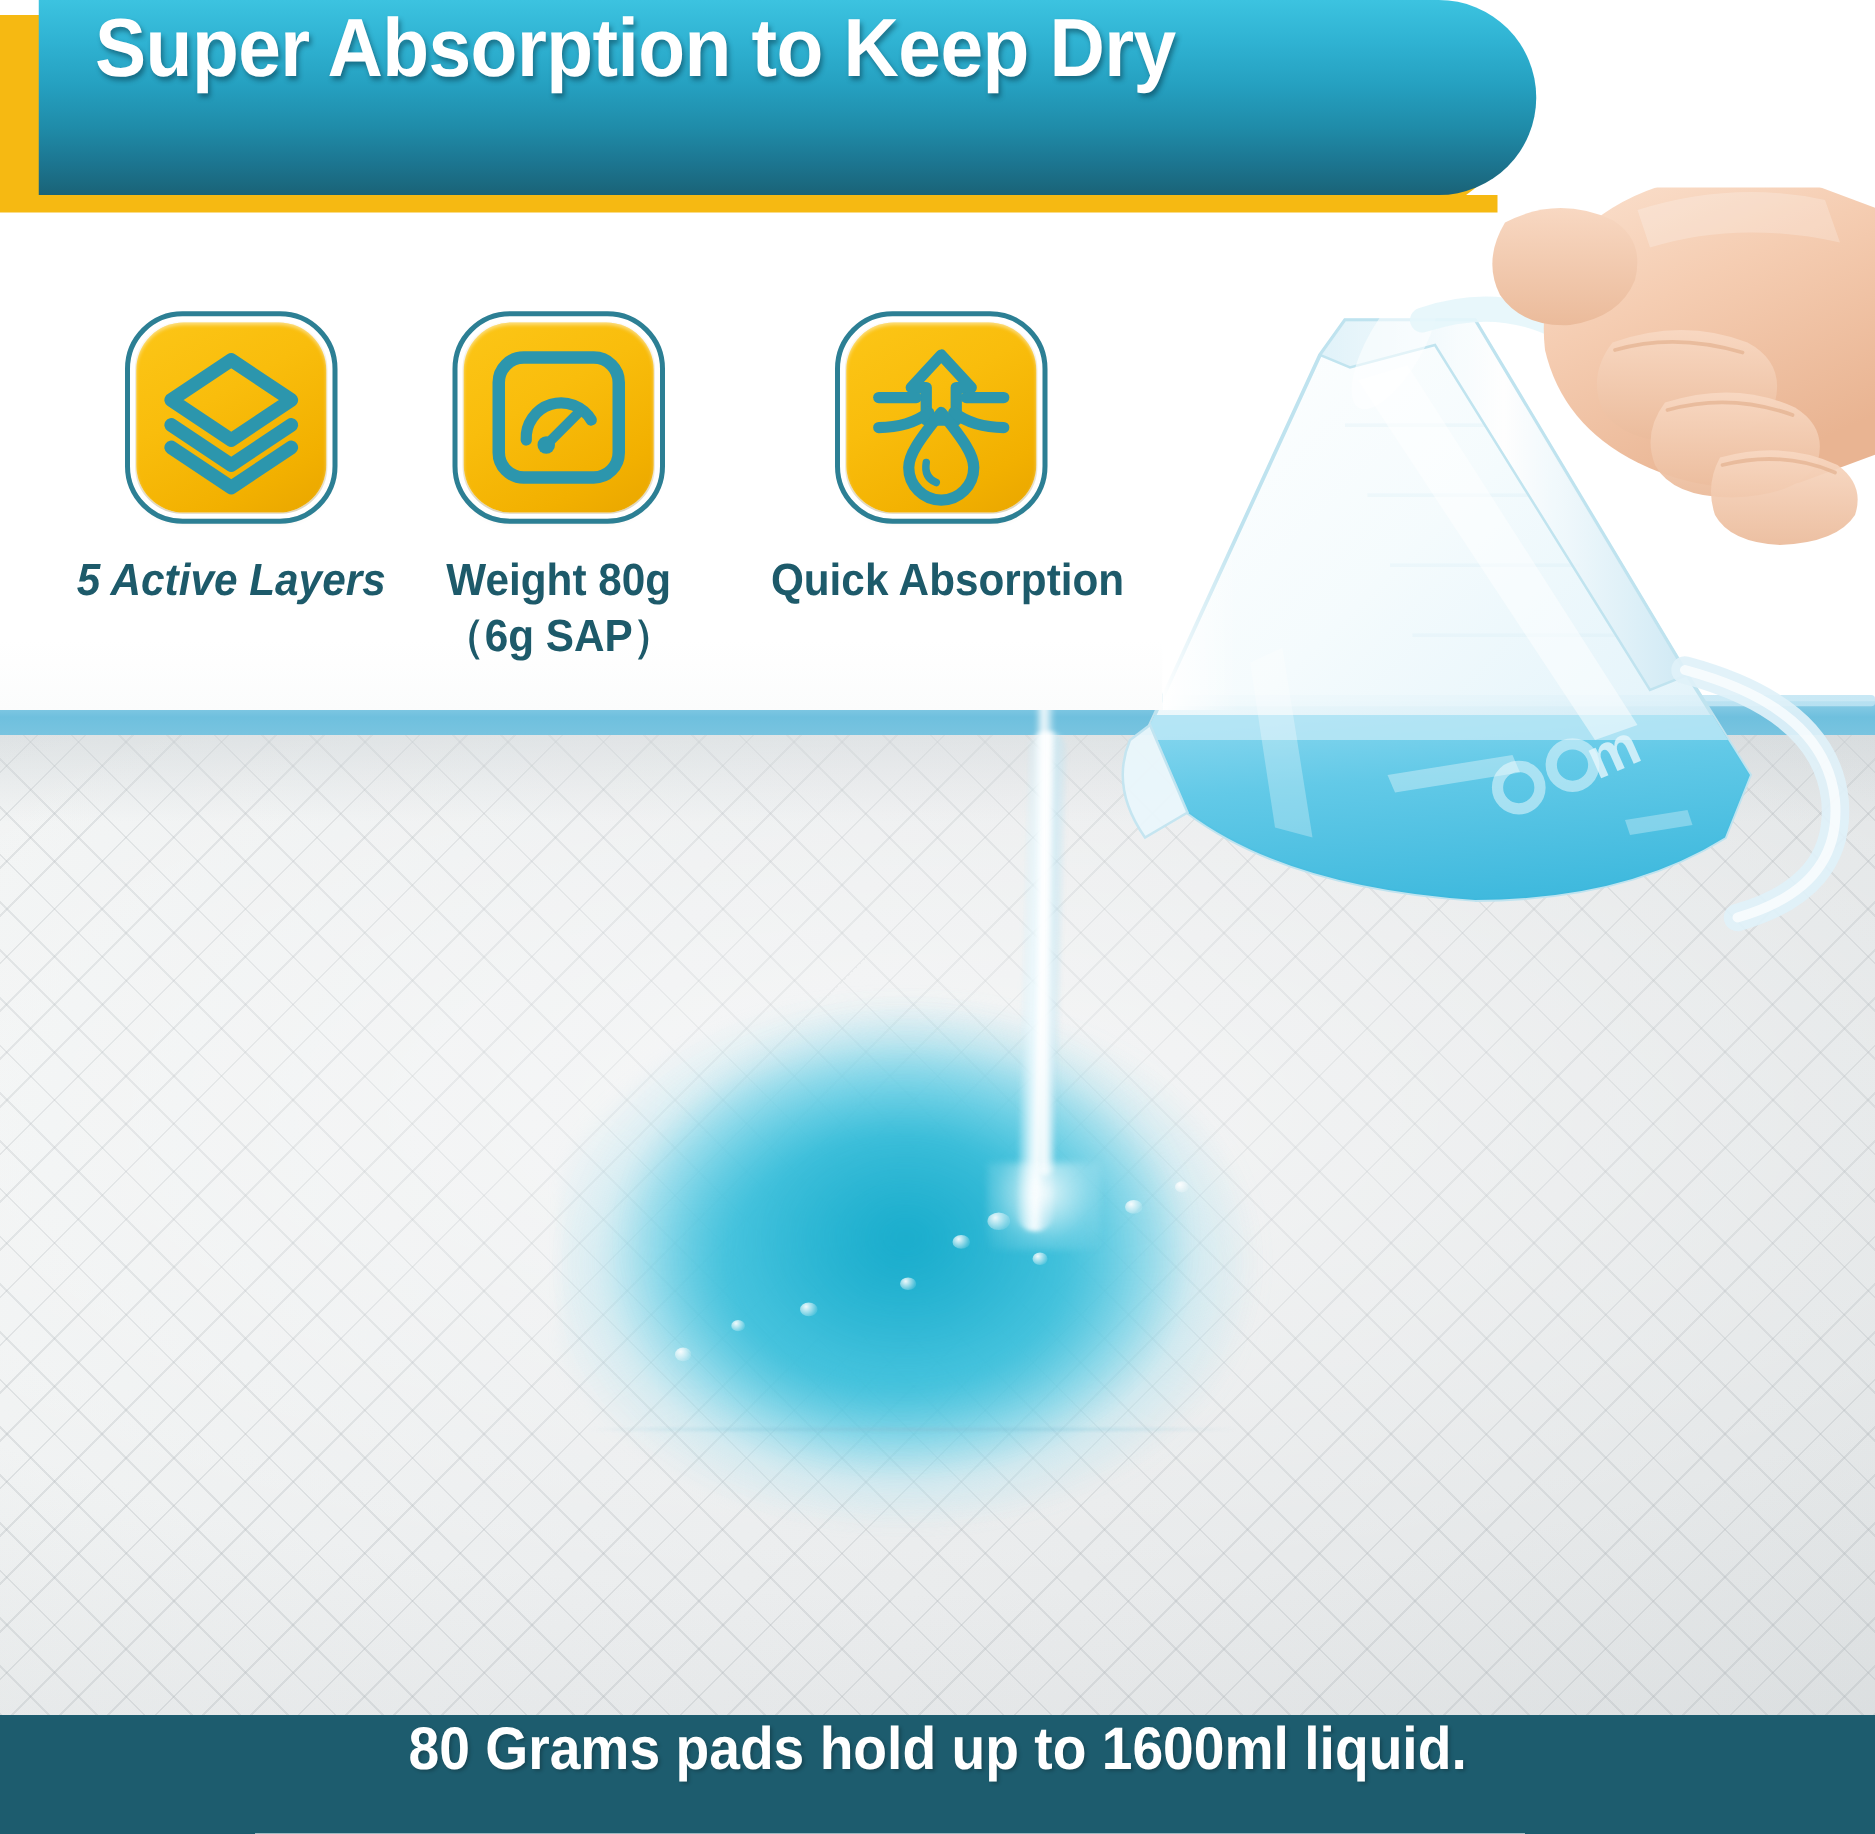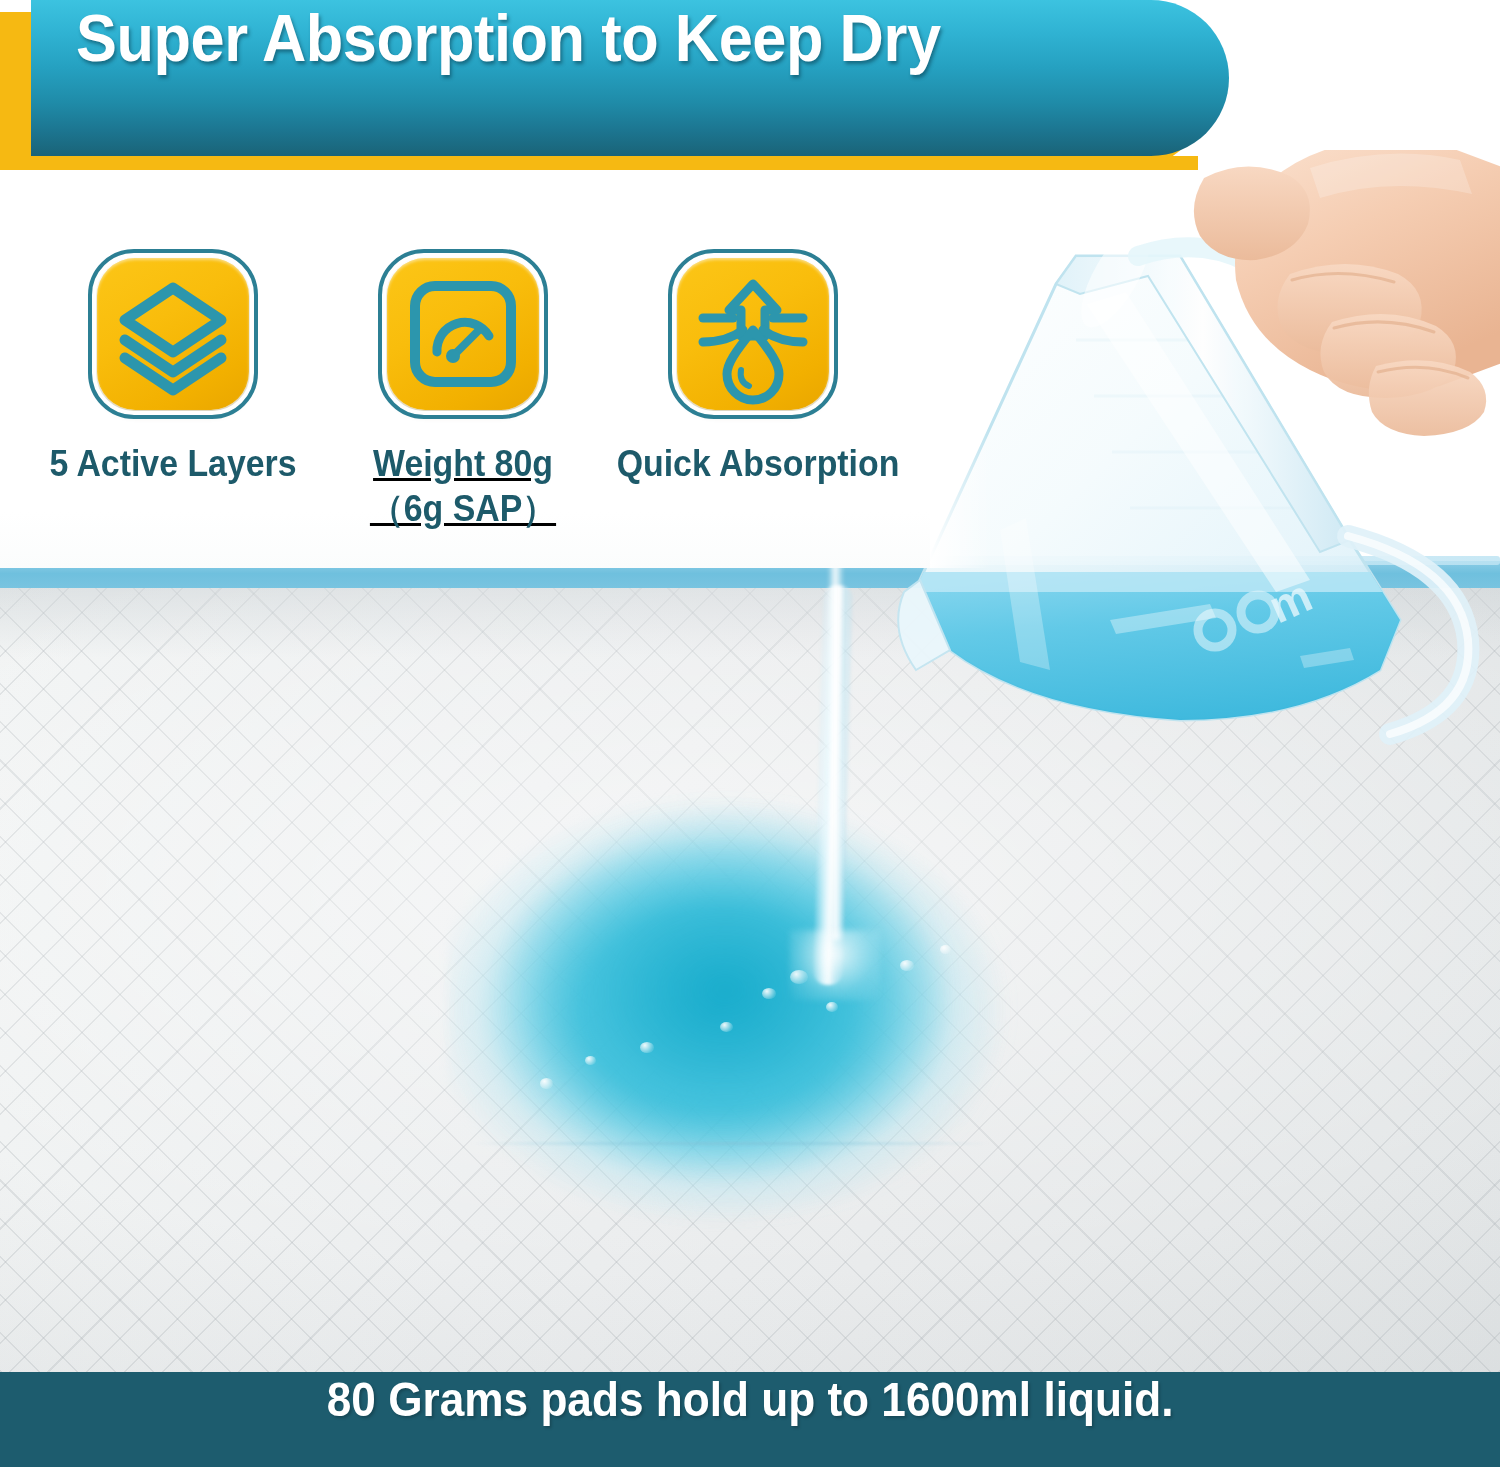--- a/index.html
+++ b/index.html
@@ -137,21 +137,21 @@
     white-space:nowrap;
     text-shadow:2px 3px 4px rgba(0,40,55,.45);
   }
   .header-yellow-strip{
     position:absolute; left:0; top:156px; width:1198px; height:14px; background:#f6b912;
   }
 
   
   .features{ position:absolute; left:0; top:258px; width:930px; height:300px; }
   .feature{ position:absolute; top:0; width:290px; text-align:center; }
-  .feature.f1{ left:28px; } .feature.f2{ left:318px;text-decoration:underline; } .feature.f3{ left:608px; }
+  .feature.f1{ left:40px;font-style:italic; } .feature.f2{ left:302px; } .feature.f3{ left:608px; }
 
   .icon-badge{
     position:relative; width:152px; height:152px; margin:0 auto;
     background:linear-gradient(150deg,#fcc617 0%, #f9bd0c 40%, #f2b000 78%, #e9a600 100%);
     border-radius:38px;
     box-shadow:0 5px 7px rgba(120,90,0,.28), inset 0 2px 3px rgba(255,255,255,.45);
   }
   .icon-ring{
     position:absolute; left:-9px; top:-9px; width:170px; height:170px;
     border:4px solid #2c7f94; border-radius:46px; pointer-events:none;

